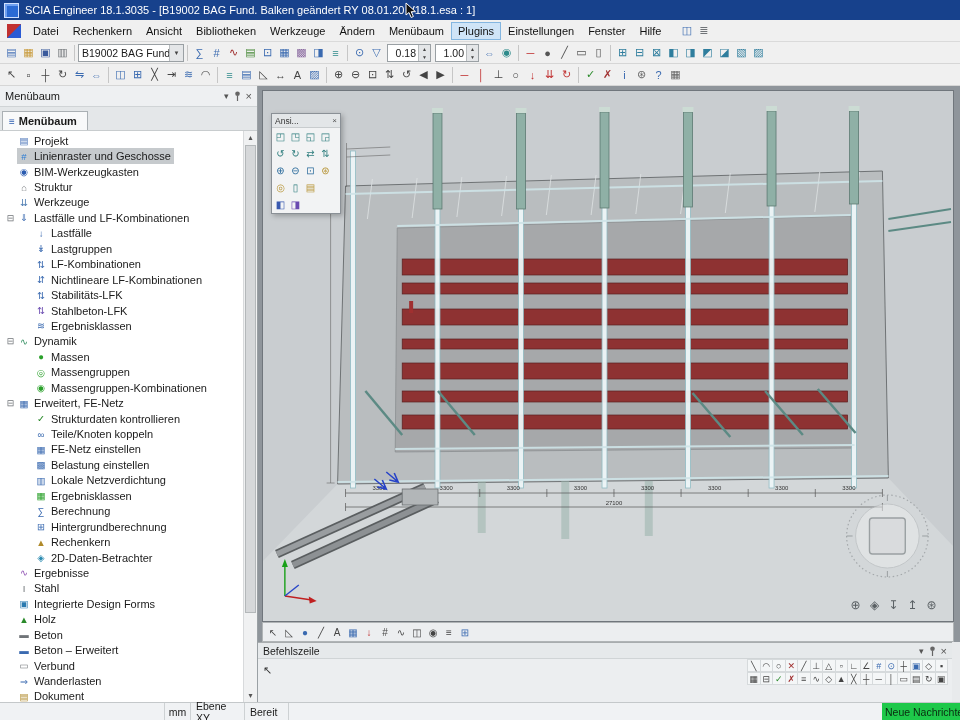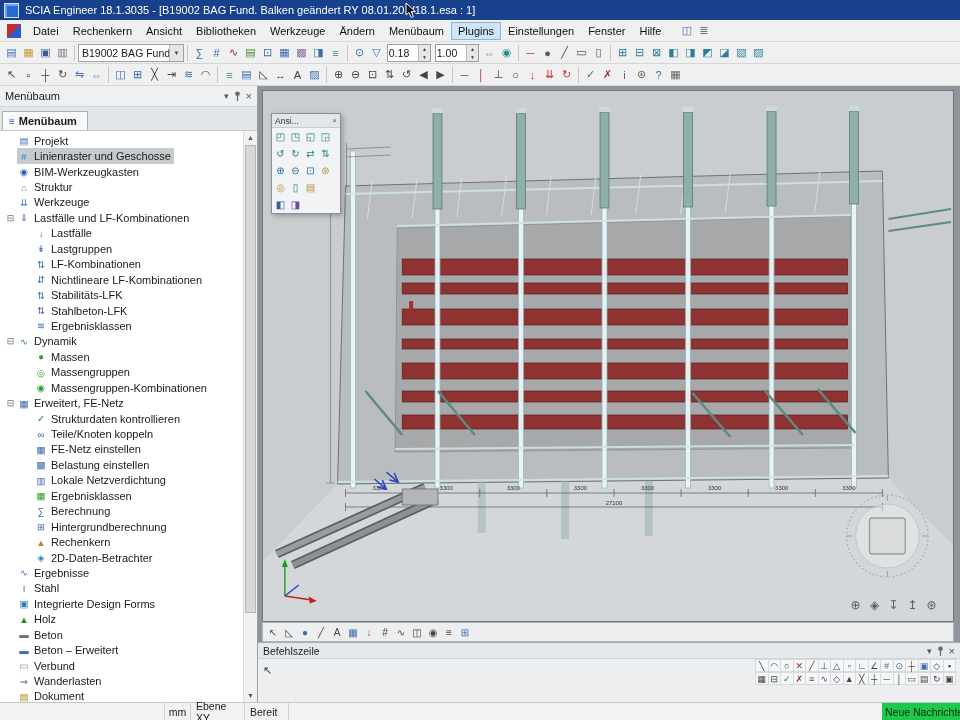--- a/index.html
+++ b/index.html
@@ -26,21 +26,21 @@
   .ticons{display:flex;}
   .tbi{width:17px;height:17px;display:inline-flex;align-items:center;justify-content:center;font-size:11px;flex:none;}
   .sep{width:1px;height:16px;background:#c6c6c6;margin:0 3px;flex:none;}
   .combo{display:flex;align-items:center;background:#fff;border:1px solid #9aa0a4;height:18px;width:106px;
          font-size:10.5px;padding-left:3px;box-sizing:border-box;flex:none;}
   .combo-text{flex:1;white-space:nowrap;overflow:hidden;}
   .combo-btn{width:13px;height:16px;background:#e4e6e8;border-left:1px solid #b8bcbe;font-size:6px;
              display:flex;align-items:center;justify-content:center;color:#444;}
   .spin{display:flex;background:#fff;border:1px solid #9aa0a4;height:18px;width:44px;font-size:10.5px;
         align-items:center;margin:0 2px;box-sizing:border-box;flex:none;}
-  .spin-val{flex:1;text-align:center;padding-right:8px;}
+  .spin-val{flex:1;text-align:right;padding-right:2px;}
   .spin-btns{width:11px;display:flex;flex-direction:column;border-left:1px solid #b8bcbe;background:#e4e6e8;height:16px;}
   .spin-btns span{font-size:5px;line-height:8px;text-align:center;color:#444;}
   
   .leftpanel{position:absolute;left:0;top:86px;width:258px;bottom:18px;background:#fff;
              border-right:1px solid #9aa0a4;display:flex;flex-direction:column;box-sizing:border-box;}
   .phead{height:20px;background:#eef0f2;border-bottom:1px solid #d0d4d6;display:flex;align-items:center;
          padding:0 5px;flex:none;}
   .phicons{margin-left:auto;display:flex;gap:5px;color:#555;font-size:9px;align-items:center;}
   .ptabs{height:24px;background:#e4e7e9;display:flex;align-items:flex-end;padding:2px 2px 0;
          border-bottom:1px solid #c8ccce;flex:none;box-sizing:border-box;}
@@ -69,21 +69,21 @@
   .floatpanel{position:absolute;left:8px;top:22px;width:68px;background:#f2f3f4;border:1px solid #8a9096;
               box-shadow:2px 2px 5px rgba(0,0,0,0.25);}
   .fphead{height:13px;background:#e3e6e8;display:flex;align-items:center;padding:0 3px;font-size:8.5px;
           color:#333;border-bottom:1px solid #c8ccce;}
   .fpclose{margin-left:auto;font-size:8px;color:#555;}
   .fprow{display:flex;padding:1px 1px;}
   .fprow .tbi{width:15px;height:15px;font-size:10px;}
   .corner-icons{position:absolute;right:12px;bottom:8px;display:flex;}
   .corner-icons .tbi{width:19px;height:16px;font-size:12px;}
   
-  .cmdpanel{position:absolute;left:258px;bottom:18px;right:0;height:60px;background:#eceef0;
+  .cmdpanel{position:absolute;left:258px;bottom:18px;right:8px;height:60px;background:#eceef0;
             border-top:1px solid #a8acae;box-sizing:border-box;}
   .cmdhead{height:15px;display:flex;align-items:center;padding:0 5px;font-size:10.5px;color:#222;
            background:#e6e9eb;border-bottom:1px solid #d0d4d6;}
   .cmdmid{height:27px;position:relative;}
   .cmdptr{position:absolute;left:5px;top:5px;font-size:11px;color:#333;}
   .cmdicons{position:absolute;right:4px;top:0;display:flex;flex-direction:column;}
   .cmdrow{display:flex;justify-content:flex-end;}
   .cmdrow .tbi{width:13.5px;height:13px;font-size:9px;background:#f4f6f7;border:1px solid #d6dadc;
                box-sizing:border-box;margin-left:-1px;}
   .cmdinput{margin:0 4px;height:14px;background:#fff;border:1px solid #8a9096;font-size:10.5px;

